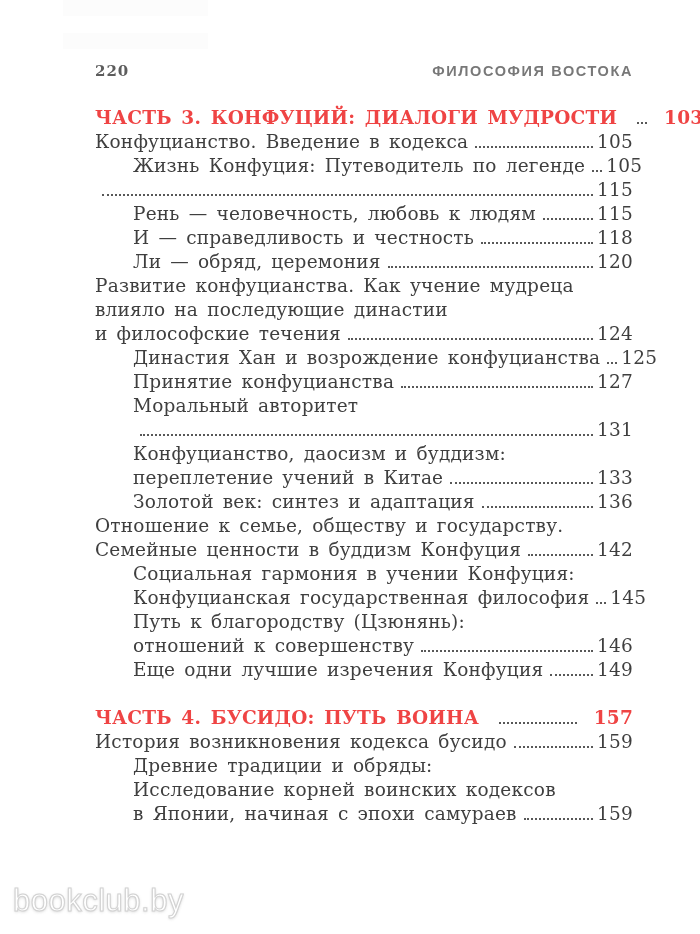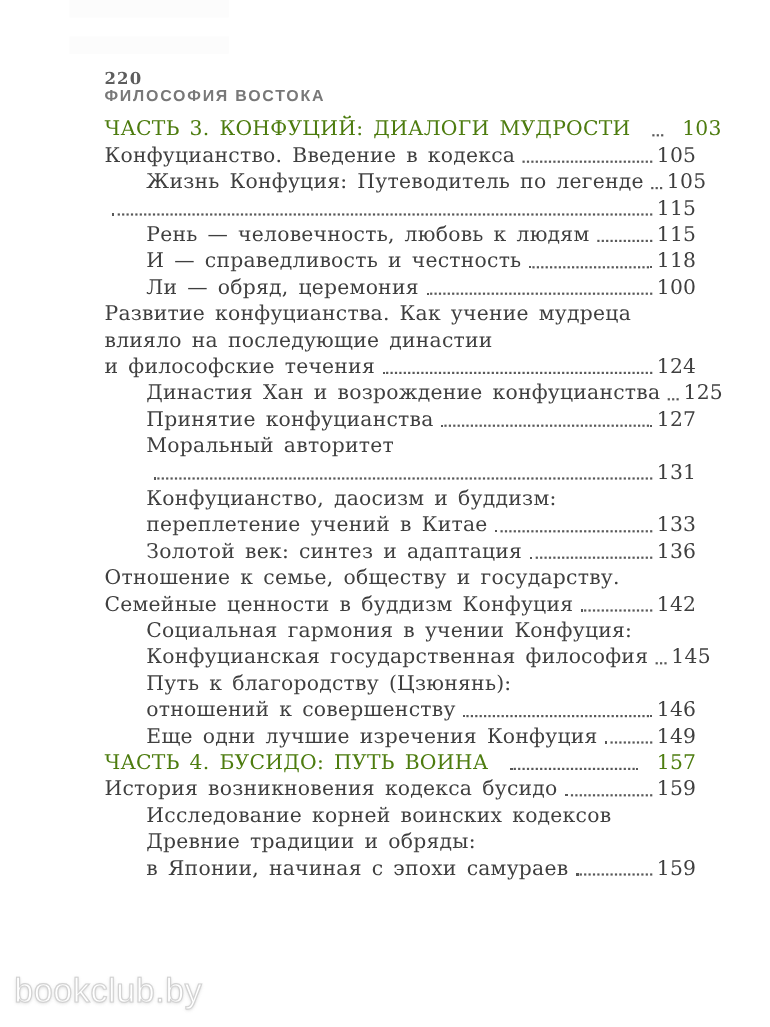--- a/index.html
+++ b/index.html
@@ -16,22 +16,21 @@
     left: 63px; width: 145px; height: 16px;
   }
   .scan-artifact.a1 { top: 0; }
   .scan-artifact.a2 { top: 33px; }
 
   .page-header {
     position: absolute;
     left: 95px; width: 538px; top: 62px;
     display: flex;
     justify-content: space-between;
-    align-items: flex-start;
-    flex-direction: column;
+    align-items: center;
   }
   .page-number {
     font-size: 15px;
     letter-spacing: 1px;
     color: #5d5d5d;
     font-weight: 700;
   }
   .running-title {
     font-family: "Liberation Sans", "DejaVu Sans", sans-serif;
     font-size: 14.5px;
@@ -48,22 +47,22 @@
     display: flex;
     align-items: baseline;
     font-size: 18.5px;
     line-height: 24px;
     color: #3f3f3f;
     letter-spacing: 0.2px;
     word-spacing: 3px;
     white-space: nowrap;
   }
   .toc-row.indent { padding-left: 38px; }
-  .toc-row.part { font-weight: 400; color: #4d7c0f; gap: 13px; }
-  .toc-row.gap { }
+  .toc-row.part { font-weight: 700; color: #ef4444; gap: 13px; }
+  .toc-row.gap { margin-top: 24px; }
   .toc-row .label { flex: 0 0 auto; }
   .toc-row .dots {
     flex: 1 1 auto;
     align-self: flex-end;
     margin: 0 4px 6px 7px;
     border-bottom: 2px dotted #585858;
     min-width: 10px;
   }
   .toc-row .pg { flex: 0 0 auto; }
 
@@ -116,21 +115,21 @@
       <span class="pg">115</span>
     </div>
     <div class="toc-row indent">
       <span class="label">И — справедливость и честность</span>
       <span class="dots"></span>
       <span class="pg">118</span>
     </div>
     <div class="toc-row indent">
       <span class="label">Ли — обряд, церемония</span>
       <span class="dots"></span>
-      <span class="pg">100</span>
+      <span class="pg">120</span>
     </div>
     <div class="toc-row">
       <span class="label">Развитие конфуцианства. Как учение мудреца</span>
     </div>
     <div class="toc-row">
       <span class="label">влияло на последующие династии</span>
     </div>
     <div class="toc-row">
       <span class="label">и философские течения</span>
       <span class="dots"></span>
@@ -199,25 +198,25 @@
       <span class="label">ЧАСТЬ 4. БУСИДО: ПУТЬ ВОИНА</span>
       <span class="dots"></span>
       <span class="pg">157</span>
     </div>
     <div class="toc-row">
       <span class="label">История возникновения кодекса бусидо</span>
       <span class="dots"></span>
       <span class="pg">159</span>
     </div>
     <div class="toc-row indent">
+      <span class="label">Древние традиции и обряды:</span>
+    </div>
+    <div class="toc-row indent">
       <span class="label">Исследование корней воинских кодексов</span>
     </div>
     <div class="toc-row indent">
-      <span class="label">Древние традиции и обряды:</span>
-    </div>
-    <div class="toc-row indent">
       <span class="label">в Японии, начиная с эпохи самураев</span>
       <span class="dots"></span>
       <span class="pg">159</span>
     </div>
   </div>
 
 <div class="watermark">bookclub.by</div>
 
 </body></html>

